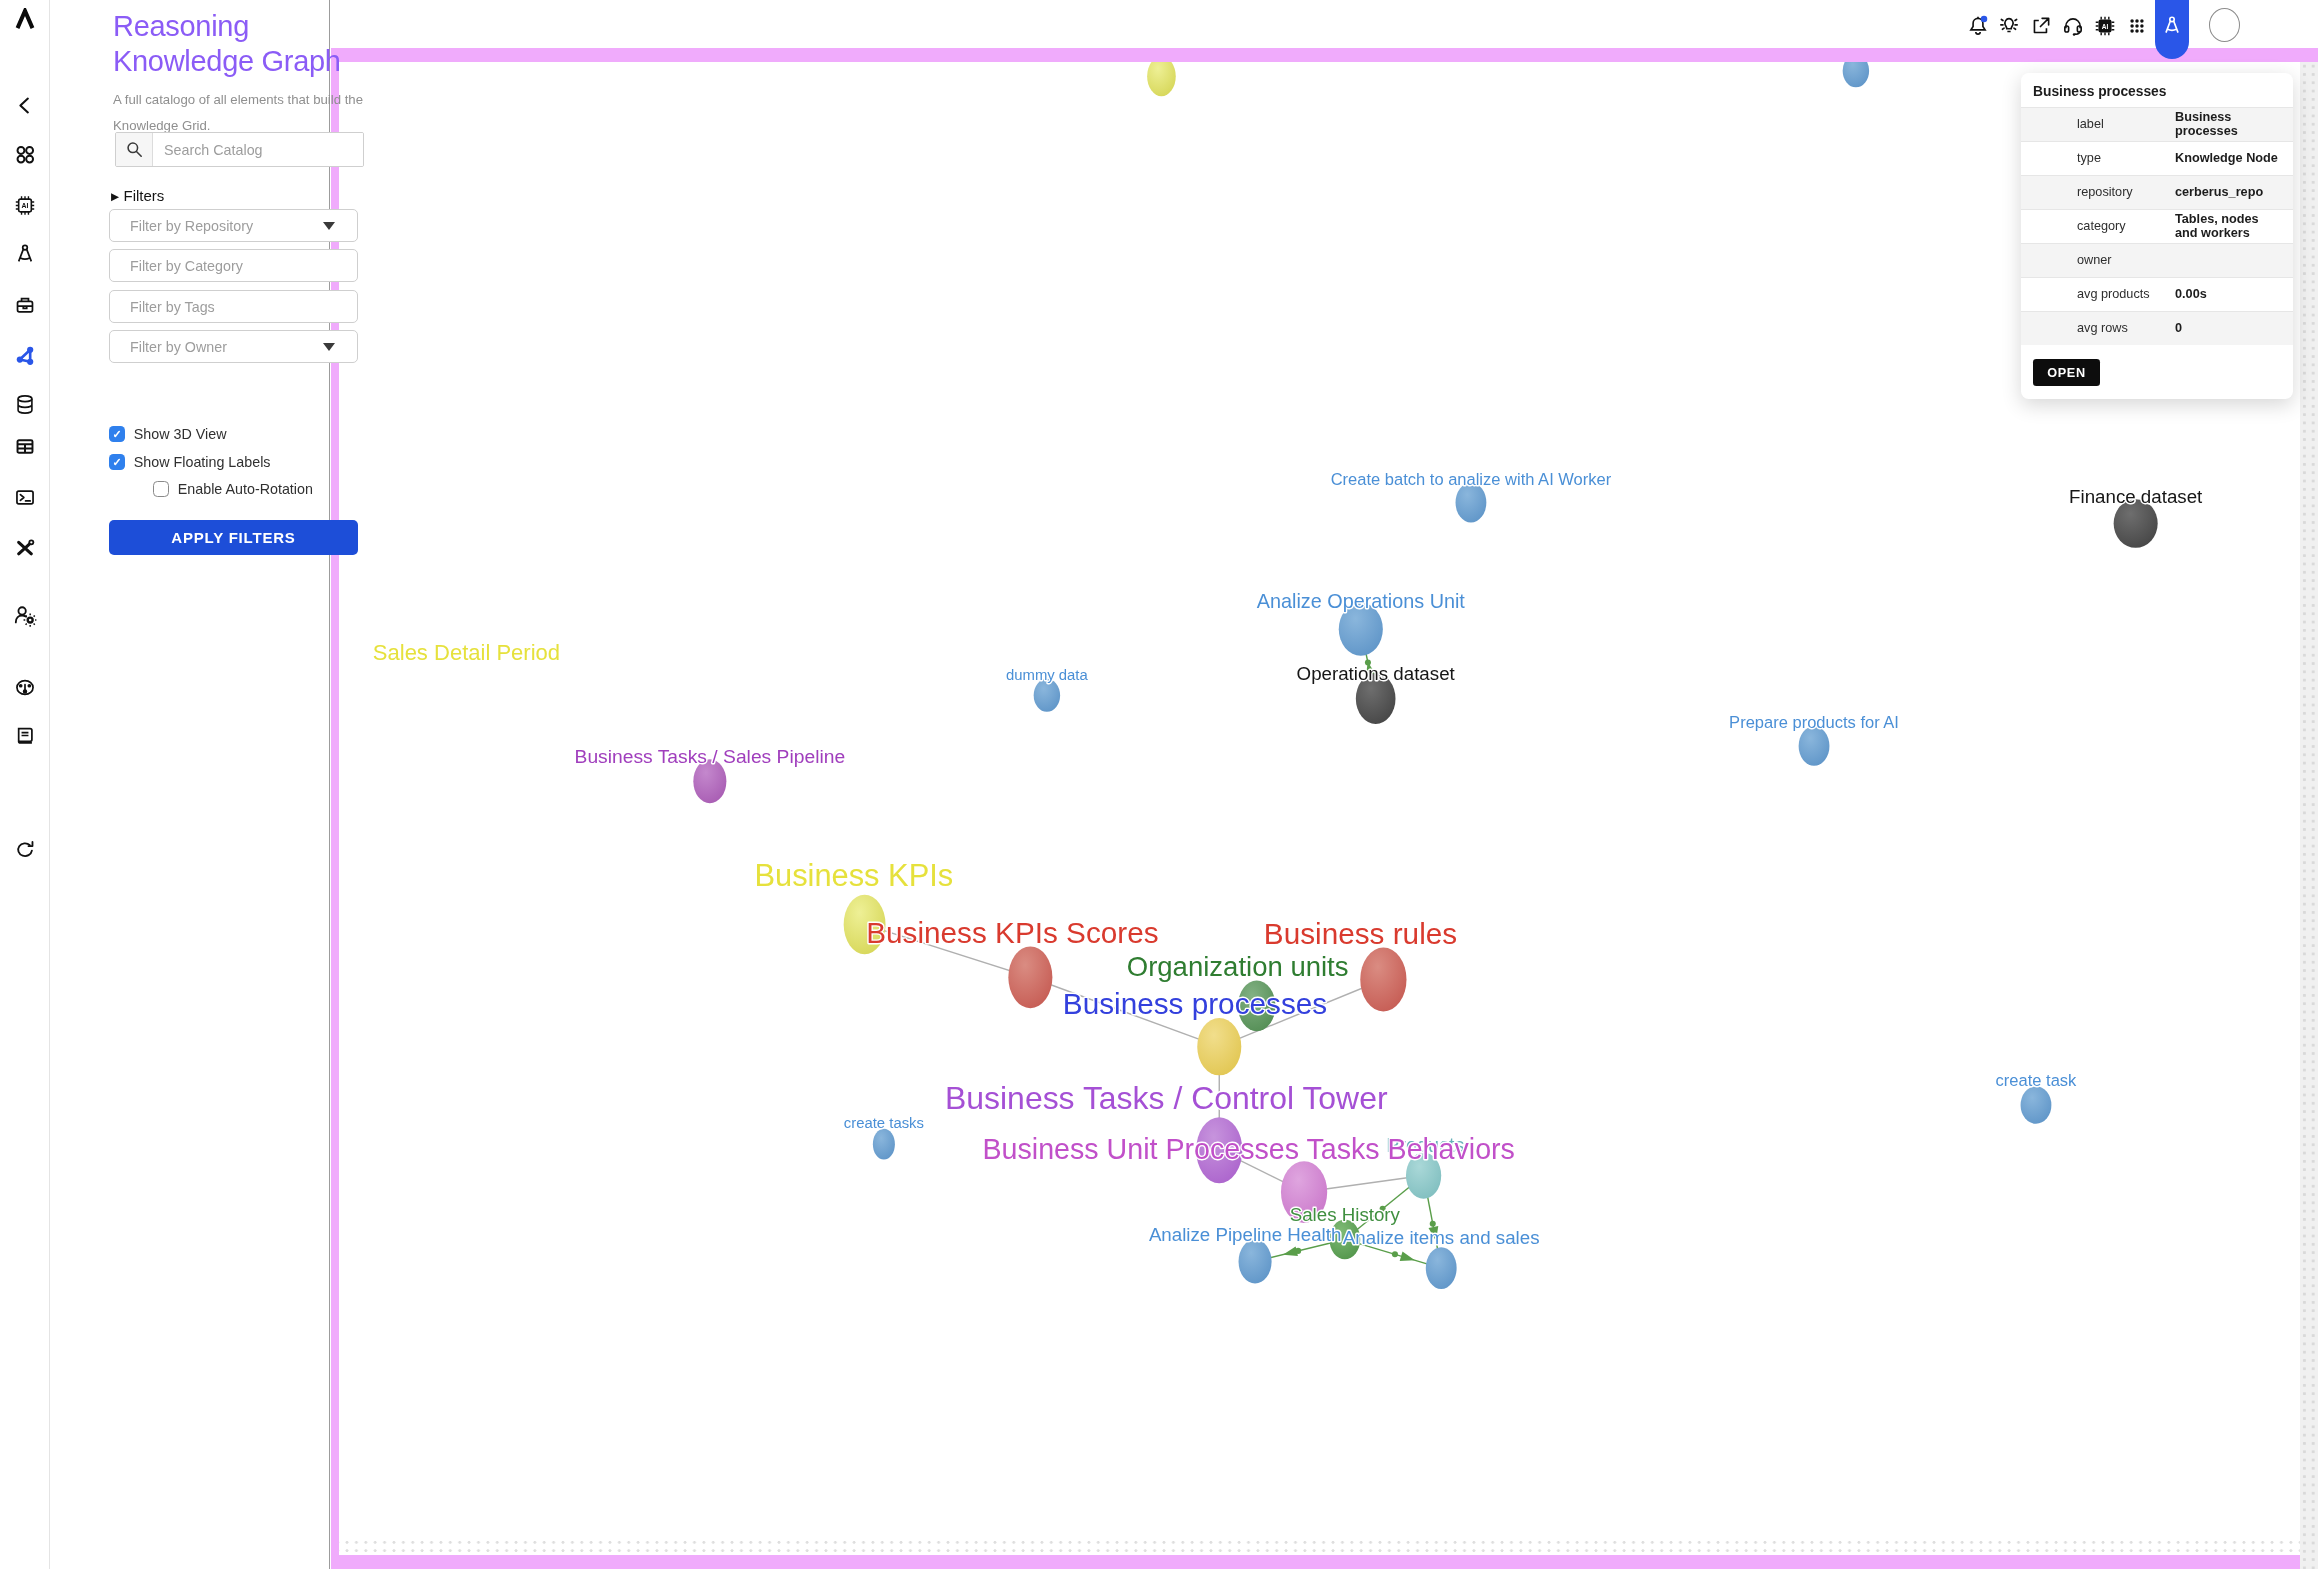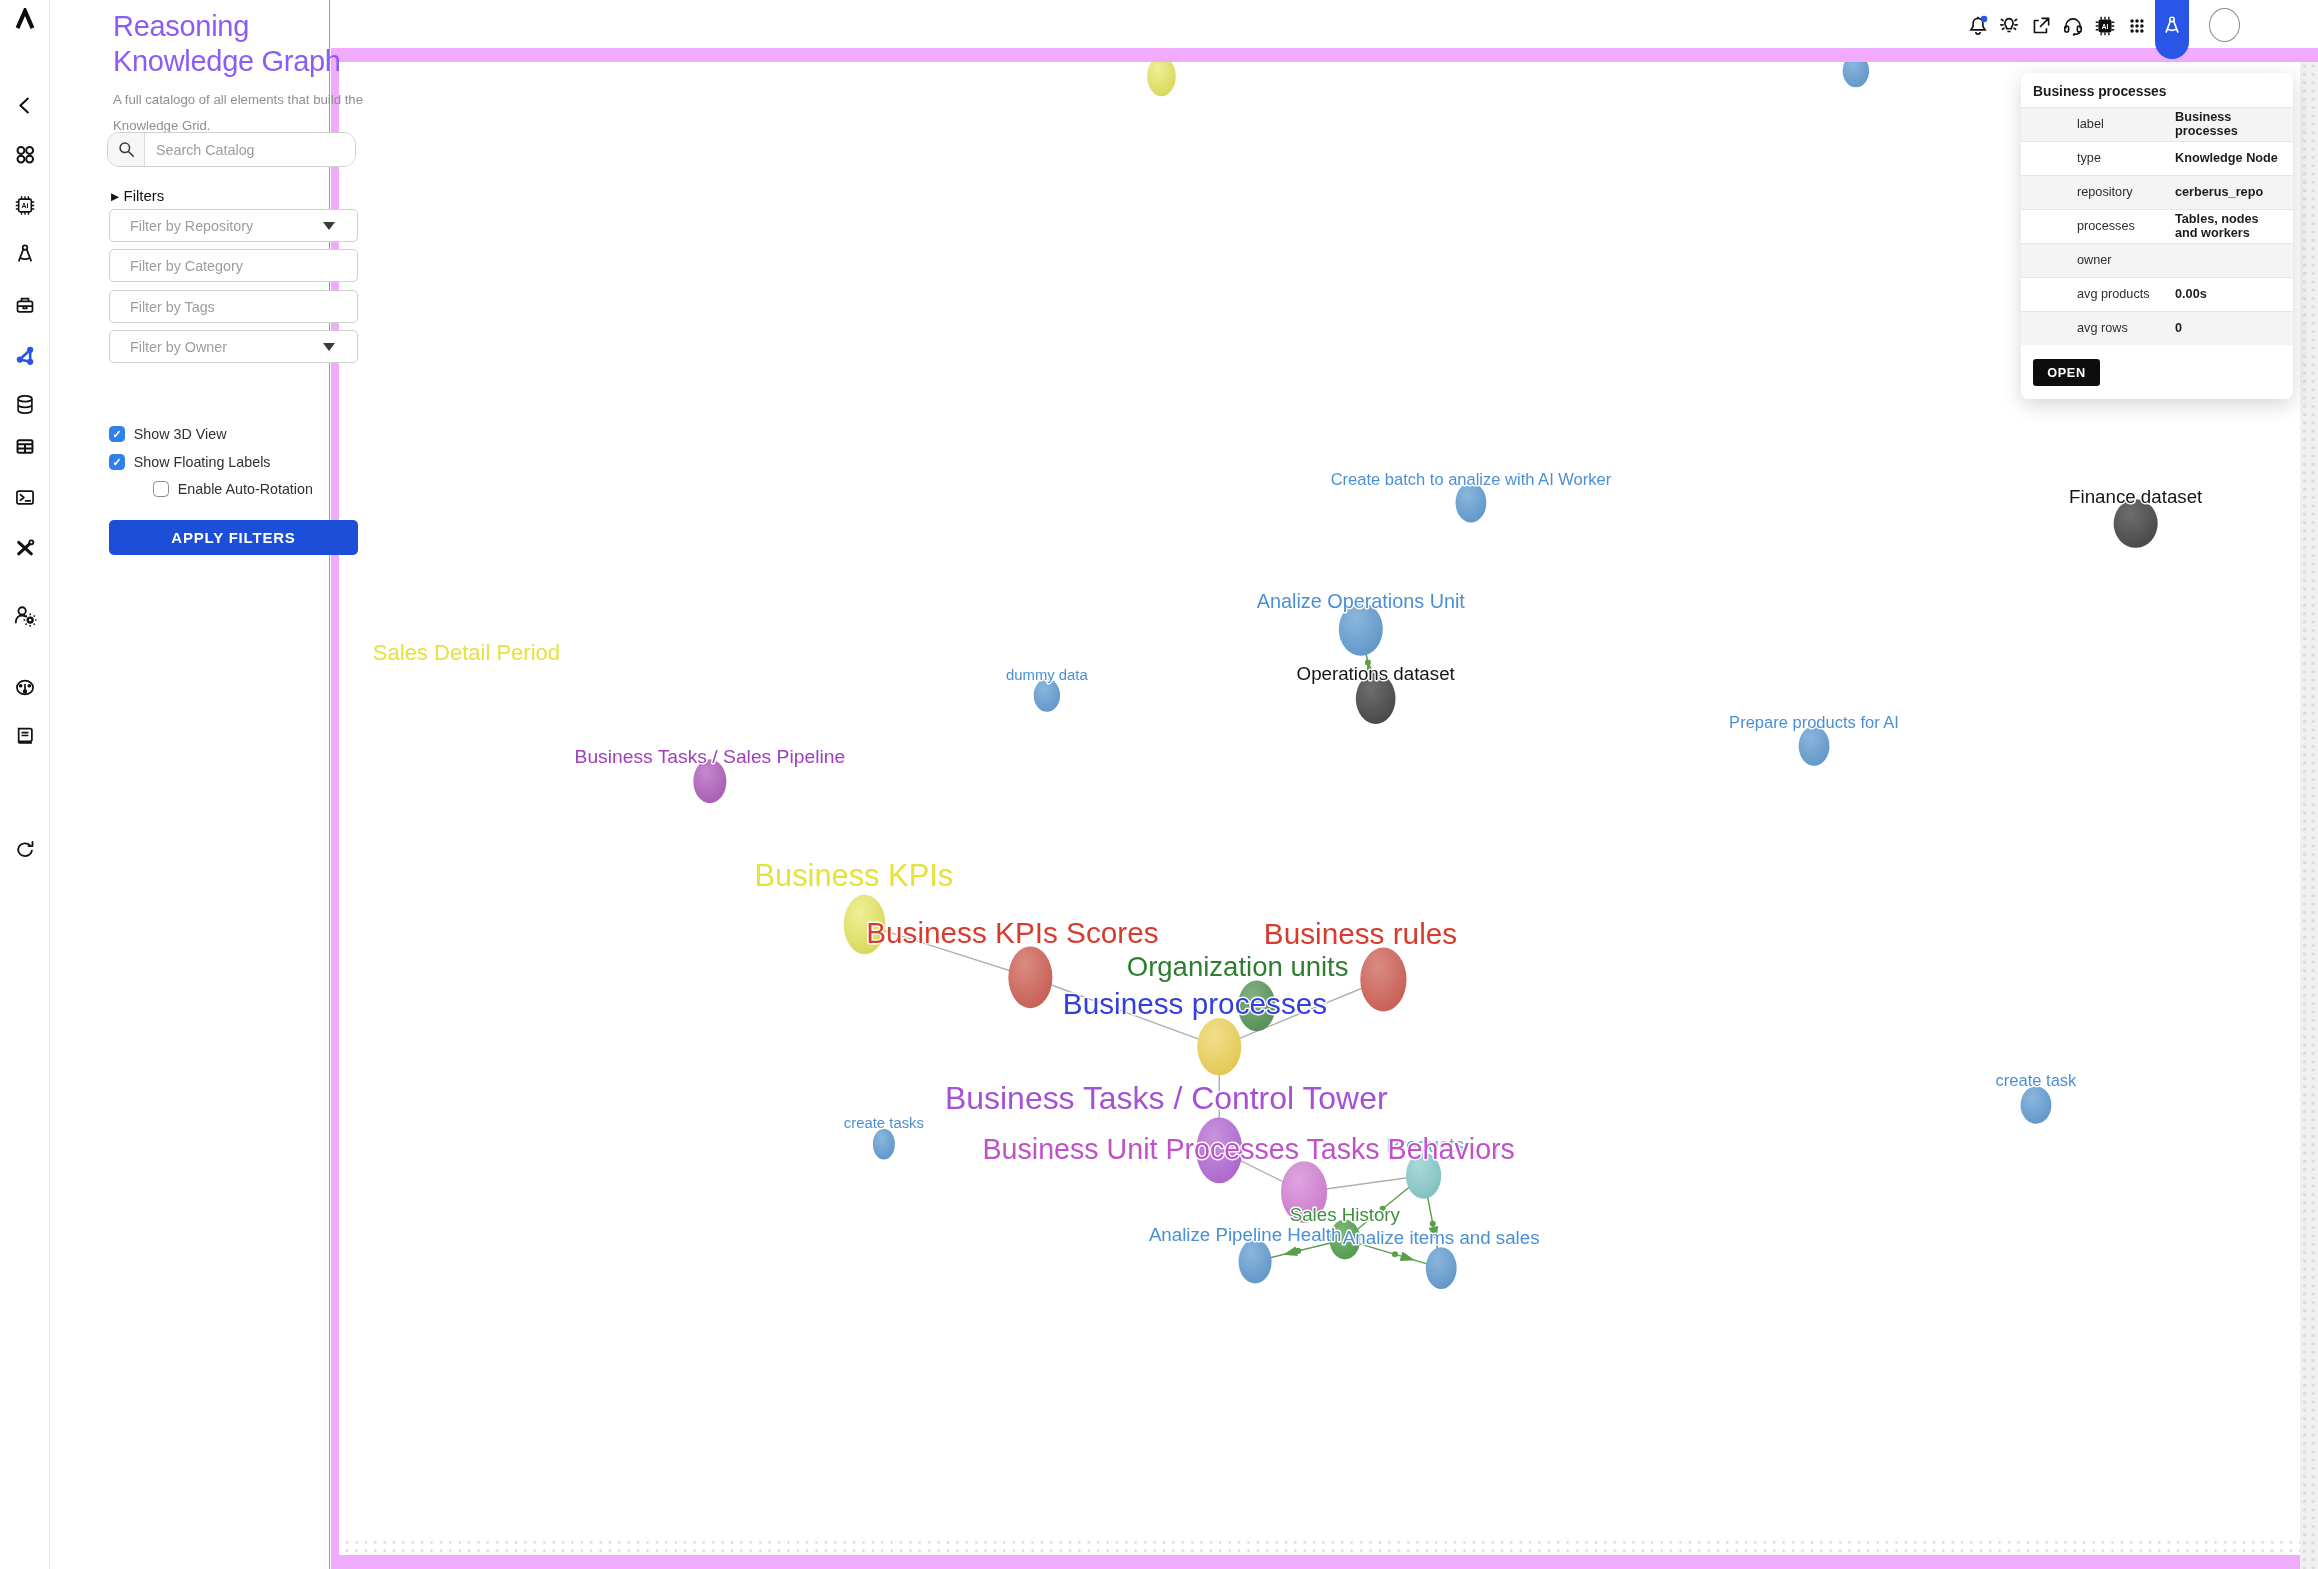--- a/index.html
+++ b/index.html
@@ -10,21 +10,21 @@
   
   #rail { left:0; top:0; width:50px; height:1570px; background:#fff; border-right:0.6px solid #e4e4e4; z-index:30; }
   .rail-icon { position:absolute; left:50%; transform:translateX(-50%); width:25px; height:25px;
     display:flex; align-items:center; justify-content:center; cursor:pointer; }
   .rail-icon svg { width:23px; height:23px; }
 
   
   #panel { left:50px; top:0; width:280px; height:1570px; background:#fff; border-right:1.1px solid #9c9c9c; z-index:25; padding:0; }
   #panel-title { position:absolute; left:63px; top:9px; width:264px; font-size:29px; font-weight:500; color:#8b5cf6; line-height:1.22; letter-spacing:-0.3px;}
   #panel-desc { position:absolute; left:63px; top:87px; width:281px; font-size:13.2px; color:#8f8f8f; line-height:2.0; }
-  #search-box { position:absolute; left:57px; top:132px; width:249px; height:35px; border:1.1px solid #cfcfcf; border-radius:12px; background:#fff; display:flex; overflow:hidden;justify-content:space-between; }
+  #search-box { position:absolute; left:65px; top:132px; width:249px; height:35px; border:1.1px solid #cfcfcf; border-radius:2px; background:#fff; display:flex; overflow:hidden;justify-content:space-between; }
   #search-icon-cell { width:37px; background:#f6f6f6; border-right:1.1px solid #dcdcdc; display:flex; align-items:center; justify-content:center; }
   #search-input { flex:1; border:none; outline:none; font-size:14.3px; color:#333; padding:0 11px; font-family:"Liberation Sans",sans-serif; }
   #search-input::placeholder { color:#9d9d9d; }
   #filters-toggle { position:absolute; left:61px; top:187px; font-size:15px; color:#141414; cursor:pointer; }
   #filters-toggle .tri { font-size:10.5px; margin-right:4.4px; position:relative; top:-1.1px;}
   .filter-box { position:absolute; left:59px; width:249px; height:33px; border:1.1px solid #cfcfcf; border-radius:5px; background:#fff; display:flex; align-items:center; padding:0 20px; cursor:pointer; }
   .filter-box .ph { flex:1; font-size:14.3px; color:#9d9d9d; }
   .filter-box .caret { width:0; height:0; border-left:6.6px solid transparent; border-right:6.6px solid transparent; border-top:8.3px solid #3a3a3a; margin-right:2.2px;}
   .cb-row { position:absolute; left:59px; height:22px; display:flex; align-items:center; cursor:pointer; }
   .cb-box { width:16px; height:16px; border-radius:4.4px; margin-right:8.8px; display:flex; align-items:center; justify-content:center; }
@@ -419,21 +419,21 @@
       </div>
       <div class="info-row">
         <span class="k">type</span>
         <span class="v">Knowledge Node</span>
       </div>
       <div class="info-row">
         <span class="k">repository</span>
         <span class="v">cerberus_repo</span>
       </div>
       <div class="info-row">
-        <span class="k">processes</span>
+        <span class="k">category</span>
         <span class="v">Tables, nodes and workers</span>
       </div>
       <div class="info-row">
         <span class="k">owner</span>
         <span class="v"></span>
       </div>
       <div class="info-row">
         <span class="k">avg products</span>
         <span class="v">0.00s</span>
       </div>

